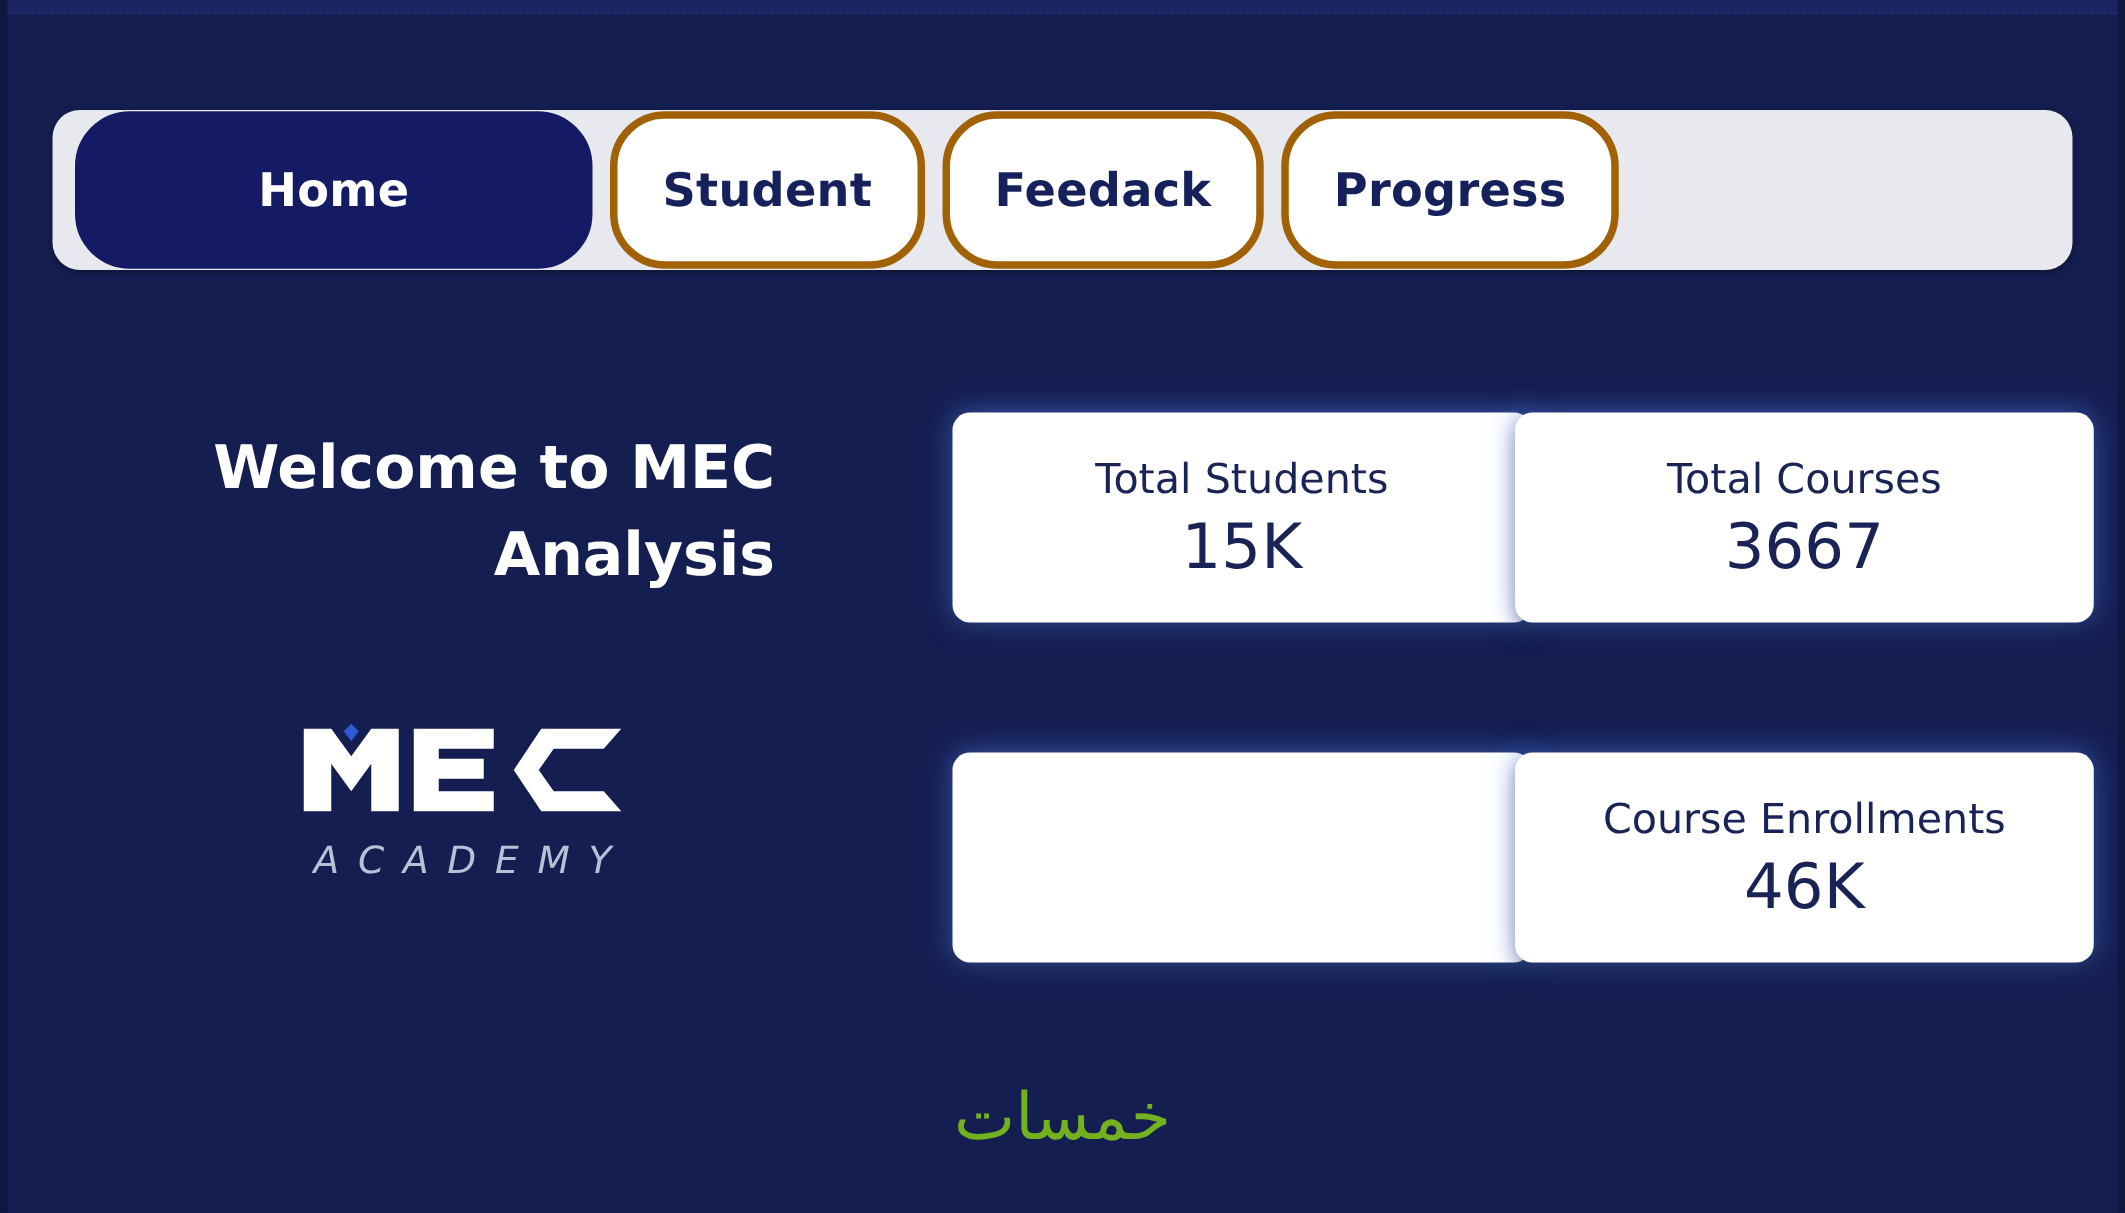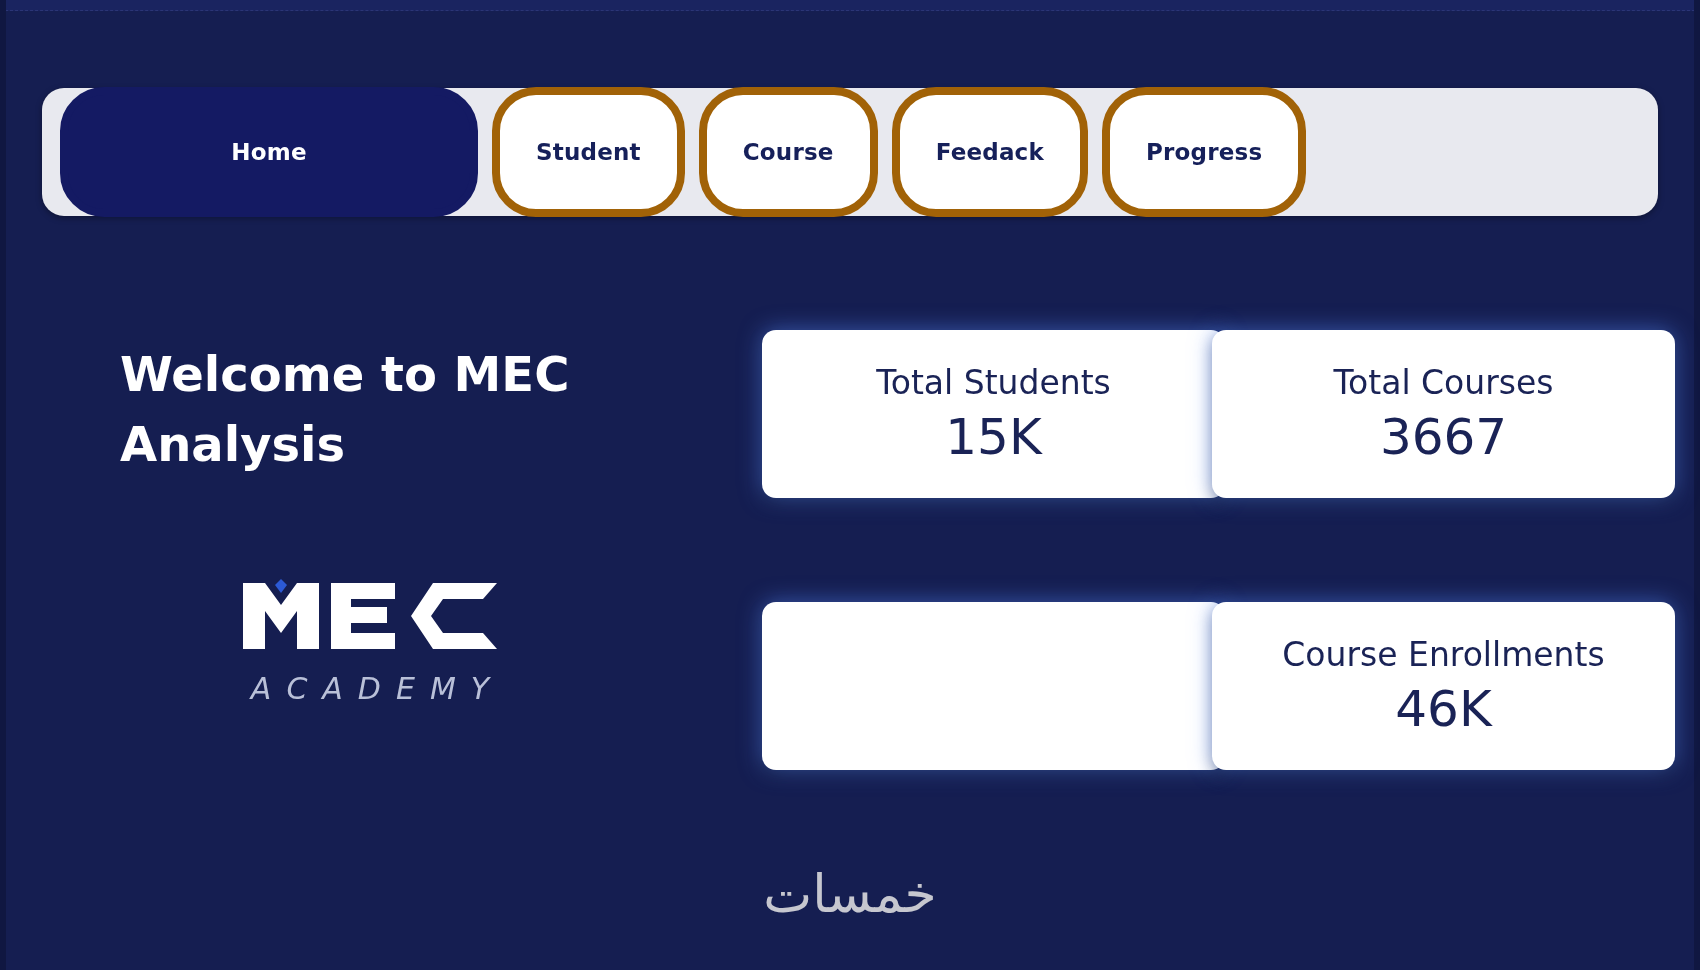--- a/index.html
+++ b/index.html
@@ -47,23 +47,23 @@
     display: flex;
     align-items: center;
     gap: 14px;
     box-shadow: 0 2px 6px rgba(0,0,0,0.35);
   }
   .nav-item {
     flex: 0 0 auto;
     height: 82px;
     border-radius: 44px;
     background: #ffffff;
-    border: 8px solid #a16207;
+    border: 6px solid #a16207;
     color: #16205a;
-    font-size: 23px;
+    font-size: 37px;
     font-weight: bold;
     display: flex;
     align-items: center;
     justify-content: center;
     padding: 16px 36px;
     cursor: pointer;
     letter-spacing: 0.2px;
     font-family: "DejaVu Sans", sans-serif;
   }
   .nav-item.active {
@@ -80,21 +80,21 @@
     left: 0;
     width: 1700px;
     height: 520px;
   }
 
   .left-col {
     position: absolute;
     left: 120px;
     top: 10px;
     width: 500px;
-    text-align: left;
+    text-align: right;
   }
   .welcome-title {
     font-size: 48px;
     font-weight: bold;
     line-height: 1.45;
     color: #ffffff;
     margin: 0;
     font-family: "DejaVu Sans", sans-serif;
   }
 
@@ -153,21 +153,21 @@
   }
 
   
   .watermark {
     position: absolute;
     left: 0;
     bottom: 46px;
     width: 1700px;
     text-align: center;
     font-size: 52px;
-    color: #e5e5e5;
+    color: #84cc16;
     opacity: 0.85;
     font-family: "DejaVu Sans", sans-serif;
     direction: rtl;
   }
 
   .left-edge {
     position: absolute;
     top: 0; left: 0;
     width: 6px; height: 970px;
     background: #101741;
@@ -188,23 +188,20 @@
   <div class="right-edge"></div>
 
   <div class="navbar">
     <div class="nav-item active">
       <span>Home</span>
     </div>
     <div class="nav-item">
       <span>Student</span>
     </div>
     <div class="nav-item">
-      <span>Course</span>
-    </div>
-    <div class="nav-item">
       <span>Feedack</span>
     </div>
     <div class="nav-item">
       <span>Progress</span>
     </div>
   </div>
 
   <div class="main">
 
     <div class="left-col">

